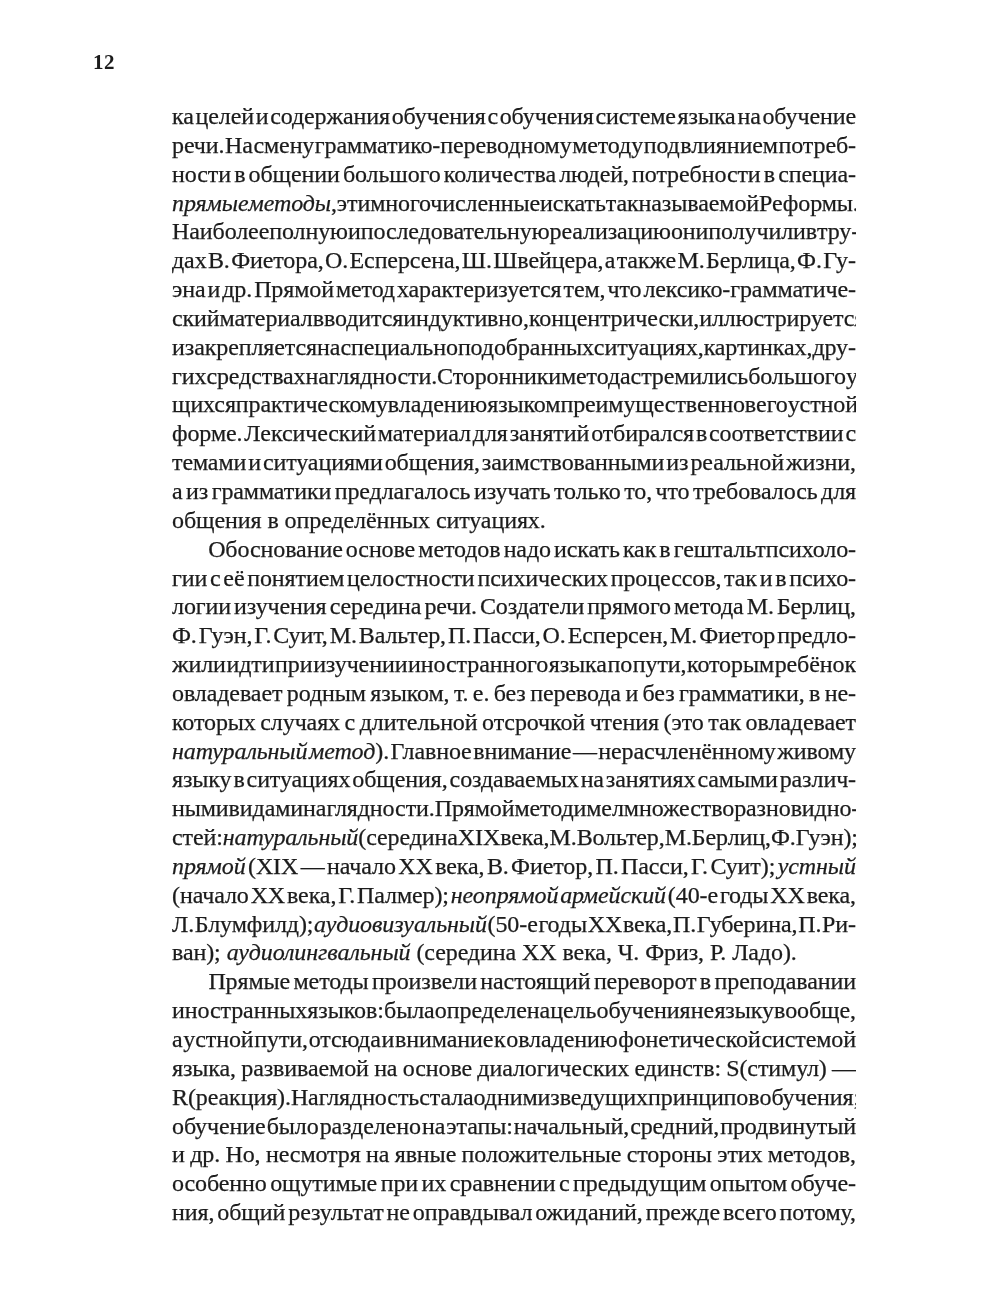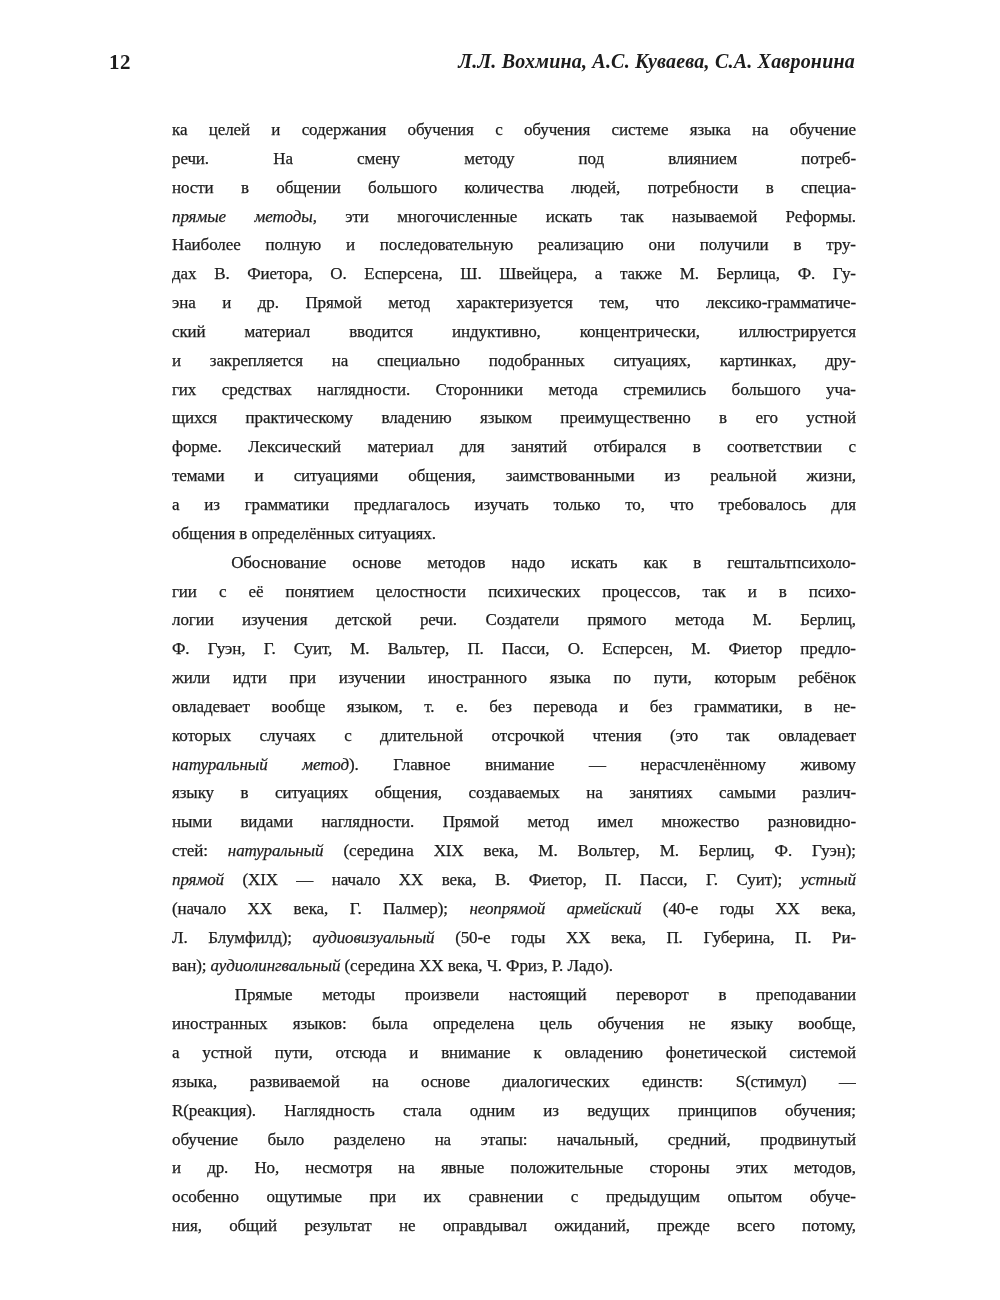--- a/index.html
+++ b/index.html
@@ -6,69 +6,69 @@
   body {
     width: 1000px; height: 1300px;
     background: #ffffff;
     font-family: "Liberation Serif", serif;
     color: #1c1c1c;
     overflow: hidden;
   }
   .page { position: relative; width: 1000px; height: 1300px; background: #ffffff; }
   .header-row { position: absolute; left: 93px; right: 145px; top: 50px; height: 28px; }
   .page-num {
-    position: absolute; left: 16px; top: 0;
+    position: absolute; left: 0; top: 0;
     font-size: 21px; font-weight: bold; letter-spacing: 0.5px;
   }
   .running {
     position: absolute; right: 0; top: 0;
     font-size: 20px; font-style: italic; font-weight: bold;
     letter-spacing: 0.2px;
   }
   .text-body {
-    position: absolute; left: 172px; top: 116px; width: 684px;
-    font-size: 17px; letter-spacing: -0.1px;
+    position: absolute; left: 172px; top: 102px; width: 684px;
+    font-size: 24px; letter-spacing: -0.1px;
     -webkit-text-stroke: 0.25px #1c1c1c;
   }
   .line {
     display: flex; justify-content: space-between;
     height: 28.85px; line-height: 28.85px;
     align-items: baseline; overflow: hidden;
   }
   .line.end { justify-content: flex-start; column-gap: 0.25em; }
   .w { flex: none; white-space: pre; }
   .it { font-style: italic; }
   .ind { flex: none; width: 33px; }
 </style>
 </head>
 <body>
 
 <div class="page">
   <div class="header-row">
     <span class="page-num">12</span>
-    <span class="running">Л.Л. Вохмина, А.С. Куваева, С.А. Хавронина</span>
   </div>
   <div class="text-body" id="text-body">
       <div class="line">
         <span class="w"><span>ка</span></span>
         <span class="w"><span>целей</span></span>
         <span class="w"><span>и</span></span>
         <span class="w"><span>содержания</span></span>
         <span class="w"><span>обучения</span></span>
         <span class="w"><span>с</span></span>
         <span class="w"><span>обучения</span></span>
         <span class="w"><span>системе</span></span>
         <span class="w"><span>языка</span></span>
         <span class="w"><span>на</span></span>
         <span class="w"><span>обучение</span></span>
       </div>
       <div class="line">
         <span class="w"><span>речи.</span></span>
         <span class="w"><span>На</span></span>
         <span class="w"><span>смену</span></span>
+        <span class="w"><span>грамматико-переводному</span></span>
         <span class="w"><span>методу</span></span>
         <span class="w"><span>под</span></span>
         <span class="w"><span>влиянием</span></span>
         <span class="w"><span>потреб-</span></span>
       </div>
       <div class="line">
         <span class="w"><span>ности</span></span>
         <span class="w"><span>в</span></span>
         <span class="w"><span>общении</span></span>
         <span class="w"><span>большого</span></span>
@@ -222,21 +222,21 @@
         <span class="w"><span>психических</span></span>
         <span class="w"><span>процессов,</span></span>
         <span class="w"><span>так</span></span>
         <span class="w"><span>и</span></span>
         <span class="w"><span>в</span></span>
         <span class="w"><span>психо-</span></span>
       </div>
       <div class="line">
         <span class="w"><span>логии</span></span>
         <span class="w"><span>изучения</span></span>
-        <span class="w"><span>детской</span></span>
+        <span class="w"><span>середина</span></span>
         <span class="w"><span>речи.</span></span>
         <span class="w"><span>Создатели</span></span>
         <span class="w"><span>прямого</span></span>
         <span class="w"><span>метода</span></span>
         <span class="w"><span>М.</span></span>
         <span class="w"><span>Берлиц,</span></span>
       </div>
       <div class="line">
         <span class="w"><span>Ф.</span></span>
         <span class="w"><span>Гуэн,</span></span>
@@ -259,21 +259,21 @@
         <span class="w"><span>изучении</span></span>
         <span class="w"><span>иностранного</span></span>
         <span class="w"><span>языка</span></span>
         <span class="w"><span>по</span></span>
         <span class="w"><span>пути,</span></span>
         <span class="w"><span>которым</span></span>
         <span class="w"><span>ребёнок</span></span>
       </div>
       <div class="line">
         <span class="w"><span>овладевает</span></span>
-        <span class="w"><span>вообще</span></span>
+        <span class="w"><span>родным</span></span>
         <span class="w"><span>языком,</span></span>
         <span class="w"><span>т.</span></span>
         <span class="w"><span>е.</span></span>
         <span class="w"><span>без</span></span>
         <span class="w"><span>перевода</span></span>
         <span class="w"><span>и</span></span>
         <span class="w"><span>без</span></span>
         <span class="w"><span>грамматики,</span></span>
         <span class="w"><span>в</span></span>
         <span class="w"><span>не-</span></span>

